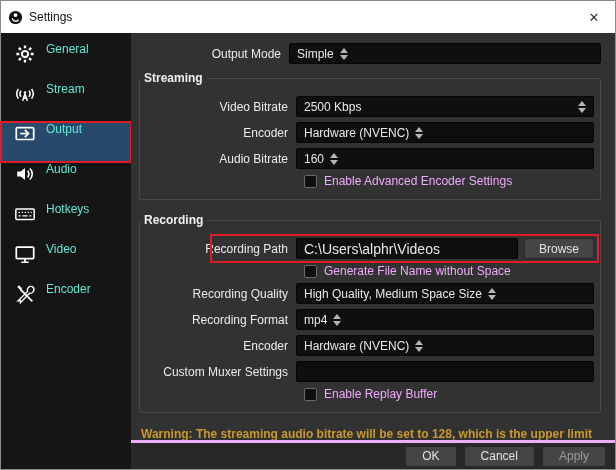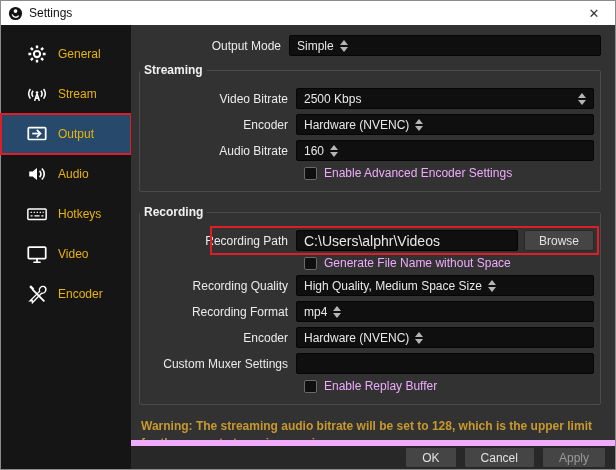--- a/index.html
+++ b/index.html
@@ -6,30 +6,30 @@
   html,body { width: 616px; height: 470px; }
   body {
     font-family: "Liberation Sans", sans-serif;
     font-size: 12px;
     background: #323232;
     overflow: hidden;
   }
   .window { width: 616px; height: 470px; border: 1px solid #8a8a8a; display: flex; flex-direction: column; background: #323232; }
 
   
-  .titlebar { height: 24px; background: #ffffff; color: #000; display: flex; align-items: center; padding-left: 7px; flex: none; }
+  .titlebar { height: 32px; background: #ffffff; color: #000; display: flex; align-items: center; padding-left: 7px; flex: none; }
   .titlebar .app-icon { width: 15px; height: 15px; margin-right: 6px; }
   .titlebar .title { font-size: 12px; color: #111; }
   .titlebar .spacer { flex: 1; }
   .close-btn { width: 42px; height: 26px; display: flex; align-items: center; justify-content: center; color: #333; font-size: 13px; cursor: default; }
 
   
   .body-row { flex: 1; display: flex; min-height: 0; }
   .sidebar { width: 130px; background: #151515; flex: none; padding-top: 9px; }
-  .side-item { height: 40px; display: flex; align-items: center; padding-left: 24px; color: #eab308; cursor: default; }
+  .side-item { height: 40px; display: flex; align-items: flex-start; padding-left: 12px; color: #5eead4; cursor: default; }
   .side-item .s-icon { width: 24px; height: 24px; margin-right: 9px; flex: none; display: flex; align-items: center; justify-content: center; }
   .side-item .s-label { font-size: 12px; }
   .side-item.selected { background: #27496b; outline: 2px solid #dd1d28; outline-offset: -1px; }
 
   .main-col { flex: 1; display: flex; flex-direction: column; min-width: 0; background: #323232; }
   .content { flex: 1; overflow: hidden; padding: 8px 14px 0 8px; }
 
   .row { display: flex; align-items: center; margin: 5px 0; }
   .row .lbl { width: 150px; flex: none; text-align: right; padding-right: 8px; color: #ebebeb; }
   .row .ctl { flex: 1; min-width: 0; display: flex; align-items: center; }
@@ -61,21 +61,21 @@
   .checkbox-box { width: 13px; height: 13px; background: #0f0f0f; border: 1px solid #6a6a6a; border-radius: 2px; margin-right: 7px; flex: none; }
   .checkbox-label { color: #f0abfc; }
 
   
   .rp-row { position: relative; }
   .annotation-box { position: absolute; left: 64px; right: -5px; top: -4px; bottom: -4px; border: 2px solid #dd1d28; pointer-events: none; }
 
   .warning { color: #c8992e; font-weight: bold; margin: 13px 0 0 2px; line-height: 1.4; max-width: 452px; }
 
   
-  .footer { height: 29px; flex: none; background: #282828; border-top: 6px solid #f0abfc; display: flex; align-items: center; justify-content: flex-end; gap: 7px; padding-right: 9px; }
+  .footer { height: 29px; flex: none; background: #282828; border-top: 3px solid #f0abfc; display: flex; align-items: center; justify-content: flex-end; gap: 7px; padding-right: 9px; }
 </style>
 </head>
 <body>
 
 <div class="window">
 
   <div class="titlebar">
     <span class="app-icon">
       <svg viewBox="0 0 24 24" width="15" height="15">
           <circle cx="12" cy="12" r="10.5" fill="#111"></circle>

